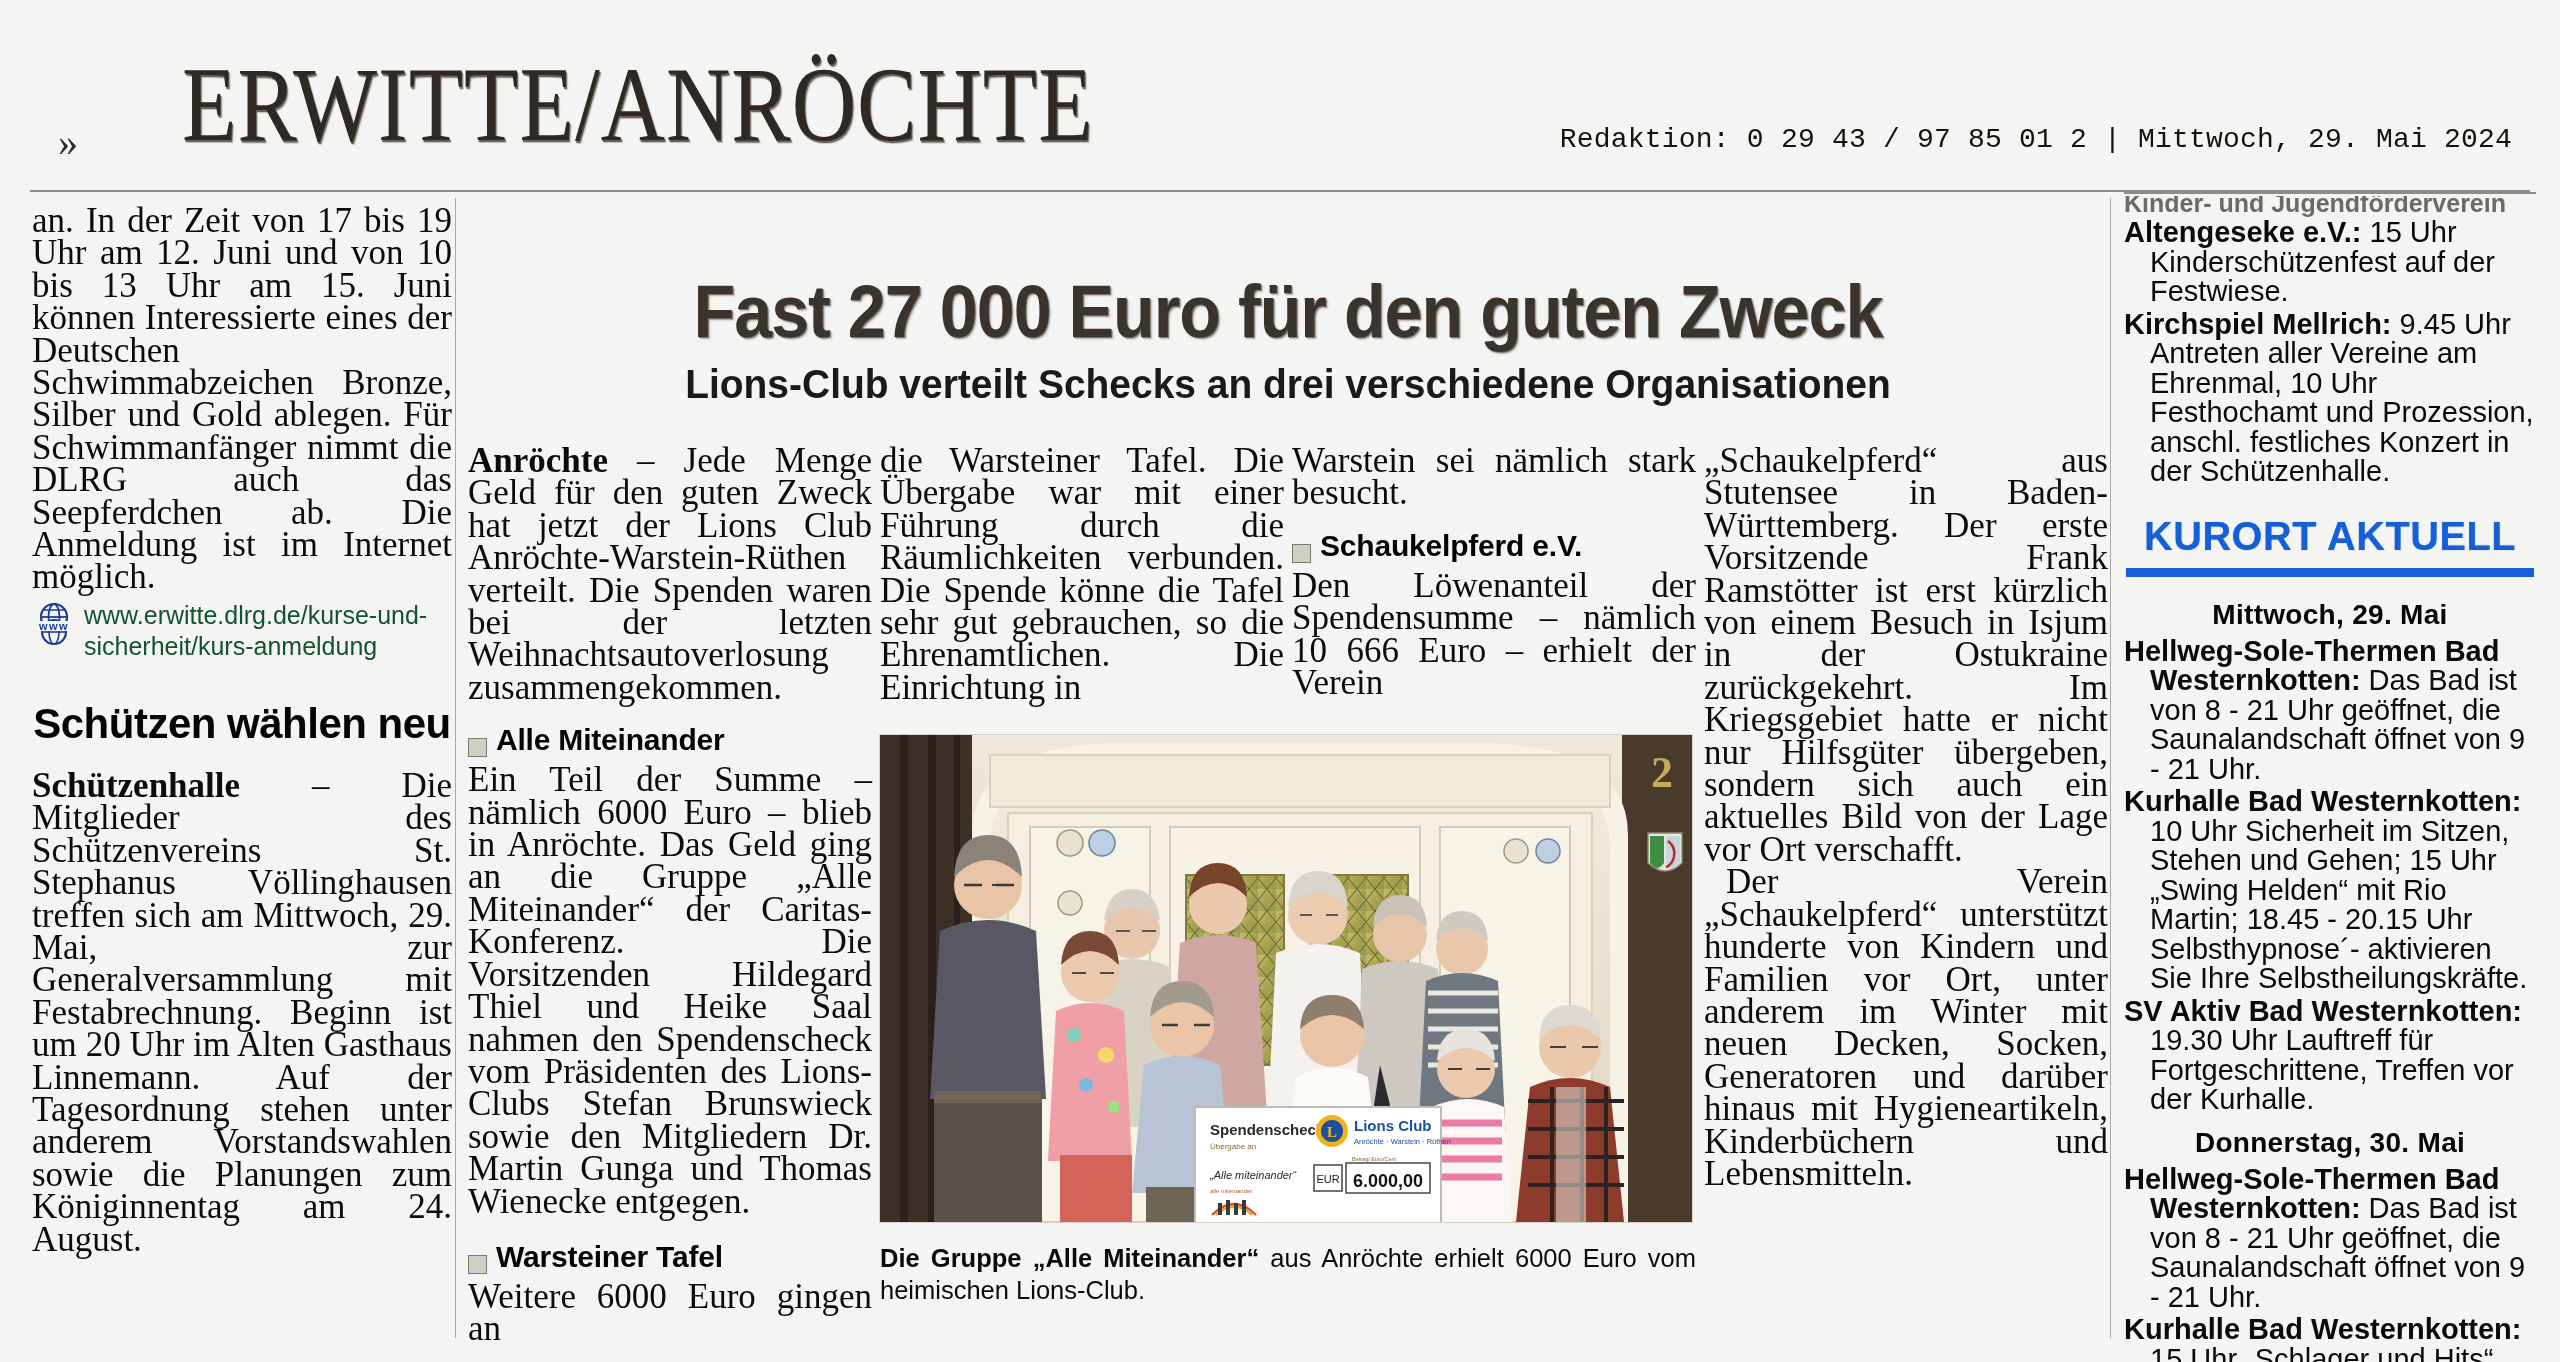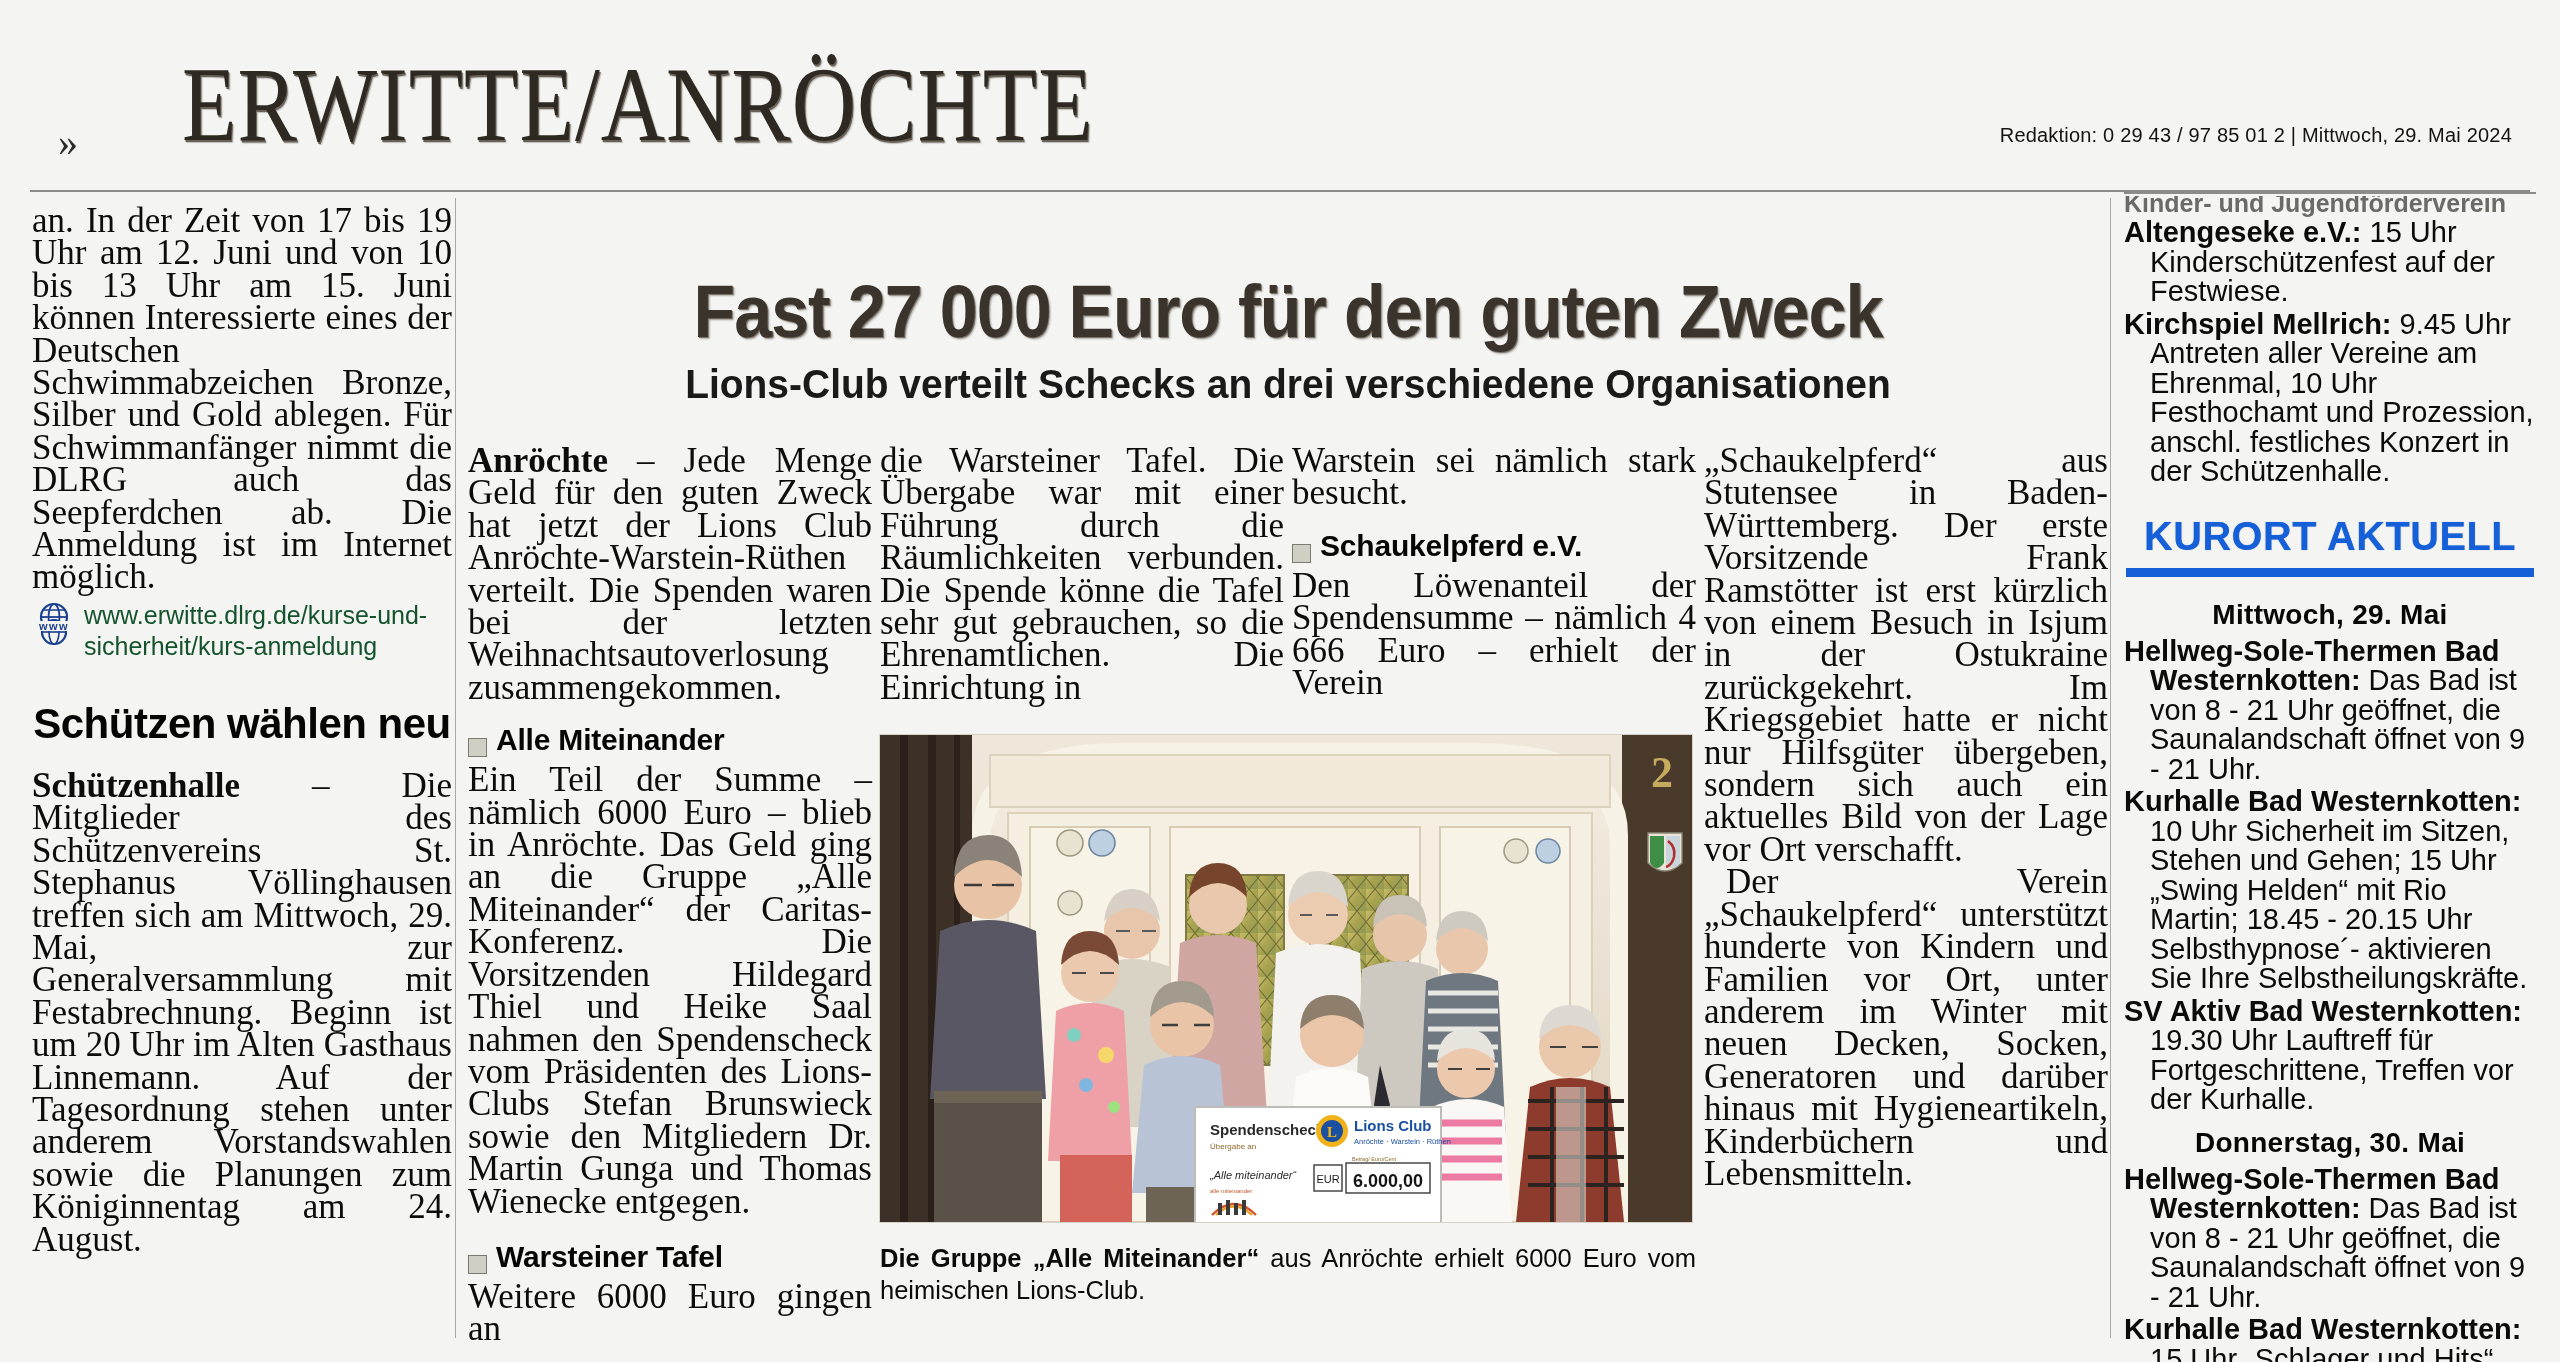--- a/index.html
+++ b/index.html
@@ -26,22 +26,22 @@
     font-size:90px;line-height:1;
     letter-spacing:1px;
     color:#2e2a23;
     font-weight:400;
     transform:scaleY(1.18) scaleX(0.99);
     transform-origin:left top;
     text-shadow:1px 1px 0 #6b6257, 2px 2px 1px rgba(0,0,0,.22);
   }
   .mast-meta{
     position:absolute;right:48px;top:124px;
-    font-family:Liberation Sans, sans-serif;
-    font-size:20px;color:#15130f;letter-spacing:.2px;
+    font-family:Liberation Mono, monospace;
+    font-size:28px;color:#15130f;letter-spacing:.2px;
     white-space:nowrap;
   }
   .mast-rule{
     position:absolute;left:30px;top:190px;width:2500px;height:2px;background:#8c8c88;
   }
 
   
   .col{position:absolute;box-sizing:border-box;}
   .c1{left:32px;  top:205px; width:420px;}
   .c2{left:468px; top:445px; width:404px;}
@@ -228,21 +228,21 @@
     <div class="body">die Warsteiner Tafel. Die Übergabe war mit einer Führung durch die Räumlichkeiten verbunden. Die Spende könne die Tafel sehr gut gebrauchen, so die Ehrenamtlichen. Die Einrichtung in</div>
   </div>
 
   <div class="col c4">
     <div class="body">Warstein sei nämlich stark besucht.</div>
 
     <div class="subhead">
       <span class="sq"></span>
       <span>Schaukelpferd e.V.</span>
     </div>
-    <div class="body">Den Löwenanteil der Spendensumme – nämlich 4 666 Euro – erhielt der Verein</div>
+    <div class="body">Den Löwenanteil der Spendensumme – nämlich 10 666 Euro – erhielt der Verein</div>
   </div>
 
   <div class="col c5">
     <div class="body">
       <p>„Schaukelpferd“ aus Stutensee in Baden-Württemberg. Der erste Vorsitzende Frank Ramstötter ist erst kürzlich von einem Besuch in Isjum in der Ostukraine zurückgekehrt. Im Kriegsgebiet hatte er nicht nur Hilfsgüter übergeben, sondern sich auch ein aktuelles Bild von der Lage vor Ort verschafft.</p>
       <p>Der Verein „Schaukelpferd“ unterstützt hunderte von Kindern und Familien vor Ort, unter anderem im Winter mit neuen Decken, Socken, Generatoren und darüber hinaus mit Hygieneartikeln, Kinderbüchern und Lebensmitteln.</p>
     </div>
   </div>
 
   <div class="photo">

